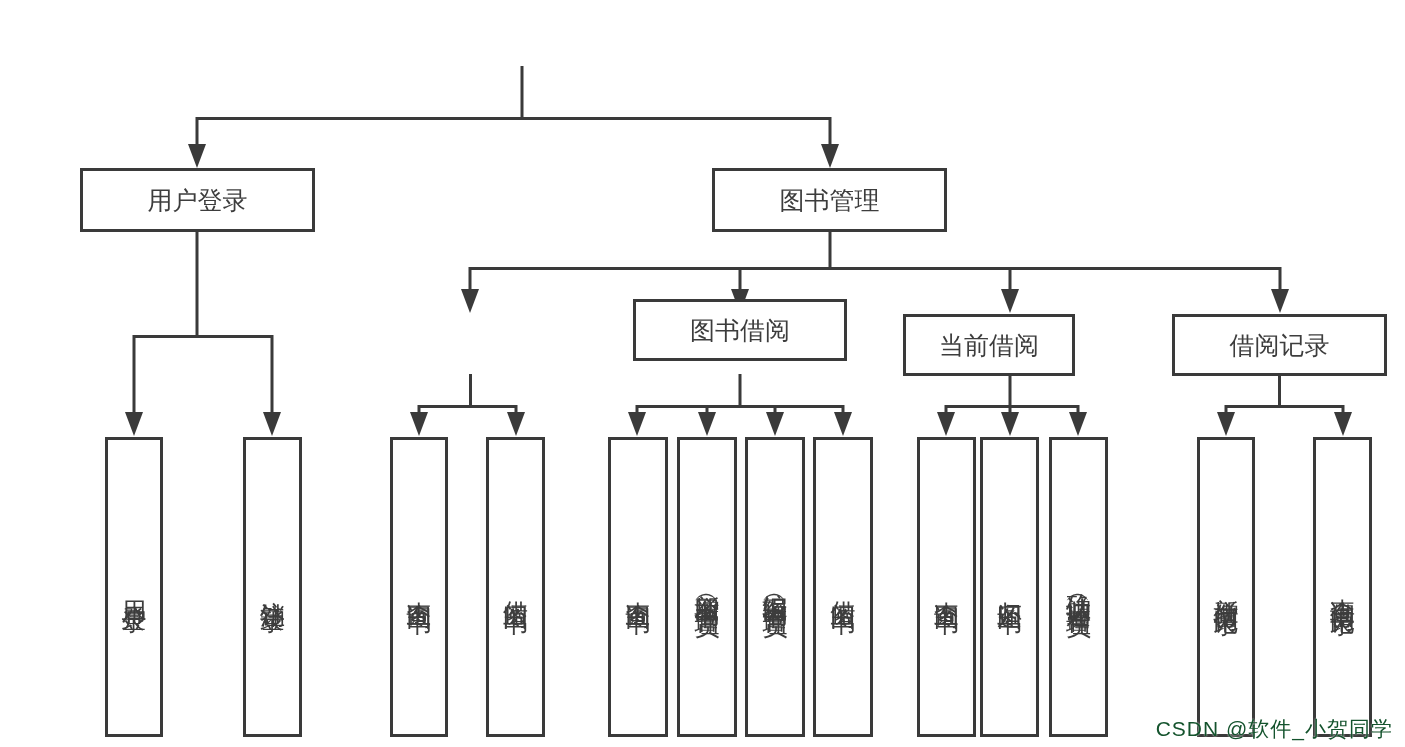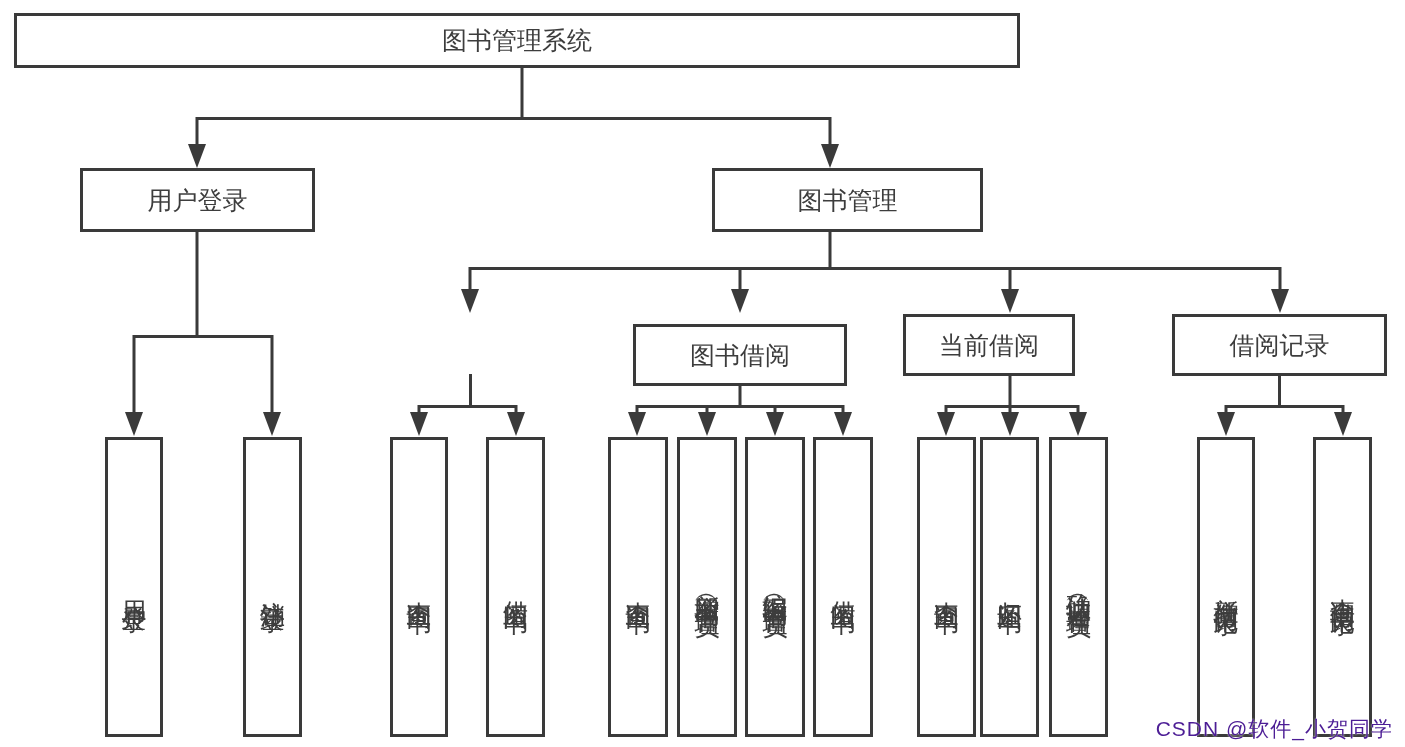--- a/index.html
+++ b/index.html
@@ -28,21 +28,21 @@
     writing-mode:vertical-rl;
     letter-spacing:3px;
     line-height:1;
     white-space:nowrap;
   }
   #watermark{
     position:absolute;
     right:12px;
     bottom:4px;
     font-size:21px;
-    color:#4c1d95;
+    color:#14532d;
     letter-spacing:1px;
     z-index:5;
     text-shadow:0 0 2px #ffffff;
   }
 </style>
 </head>
 <body>
 
 <div id="canvas">
 
@@ -96,32 +96,29 @@
       <polygon points="766,412 784,412 775,436"></polygon>
       <polygon points="834,412 852,412 843,436"></polygon>
       <polygon points="937,412 955,412 946,436"></polygon>
       <polygon points="1001,412 1019,412 1010,436"></polygon>
       <polygon points="1069,412 1087,412 1078,436"></polygon>
       <polygon points="1217,412 1235,412 1226,436"></polygon>
       <polygon points="1334,412 1352,412 1343,436"></polygon>
     </g>
   </svg>
 
-  <div class="node" style="left:14px;top:13px;width:1006px;height:55px">
-    <span>图书管理系统</span>
-  </div>
 
   <div class="node" style="left:80px;top:168px;width:235px;height:64px">
     <span>用户登录</span>
   </div>
-  <div class="node" style="left:712px;top:168px;width:271px;height:64px">
+  <div class="node" style="left:712px;top:168px;width:235px;height:64px">
     <span>图书管理</span>
   </div>
 
-  <div class="node" style="left:633px;top:324px;width:214px;height:62px">
+  <div class="node" style="left:633px;top:299px;width:214px;height:62px">
     <span>图书借阅</span>
   </div>
   <div class="node" style="left:903px;top:314px;width:172px;height:62px">
     <span>当前借阅</span>
   </div>
   <div class="node" style="left:1172px;top:314px;width:215px;height:62px">
     <span>借阅记录</span>
   </div>
 
   <div class="node" style="left:105px;top:437px;width:58px;height:300px">

